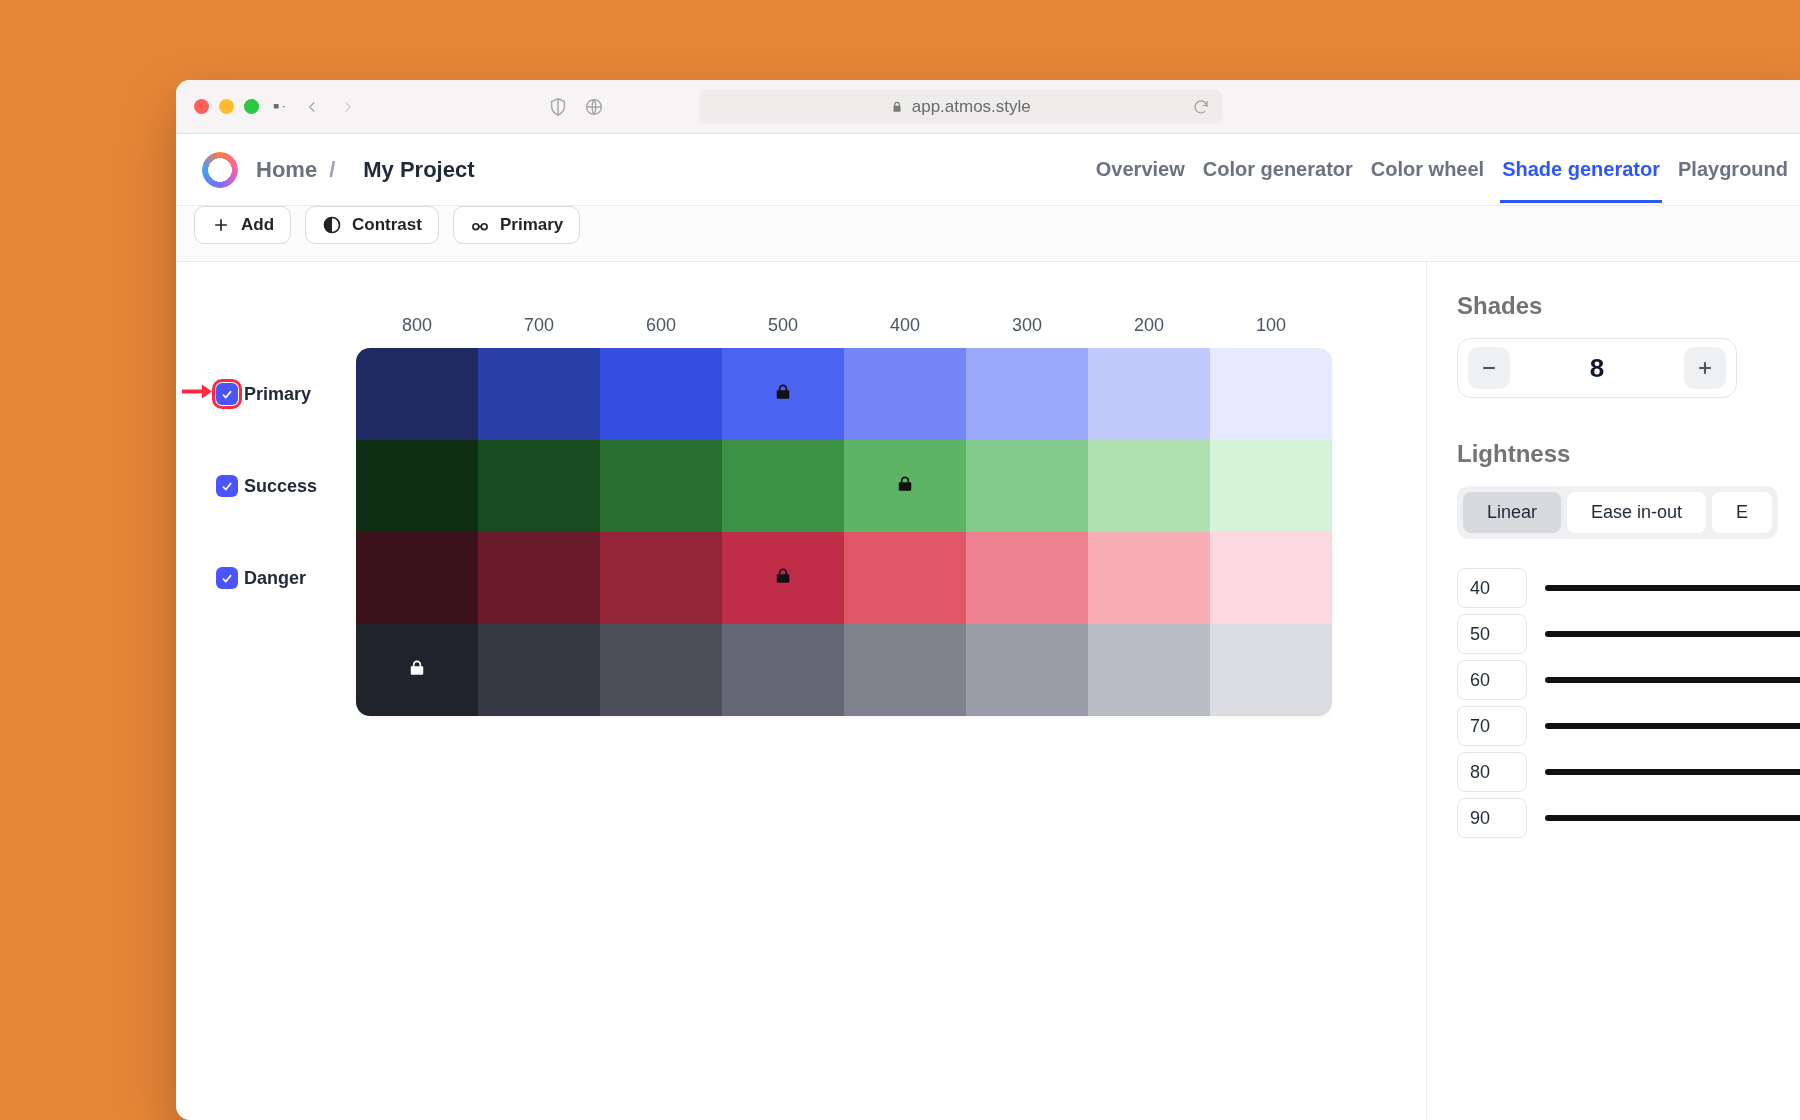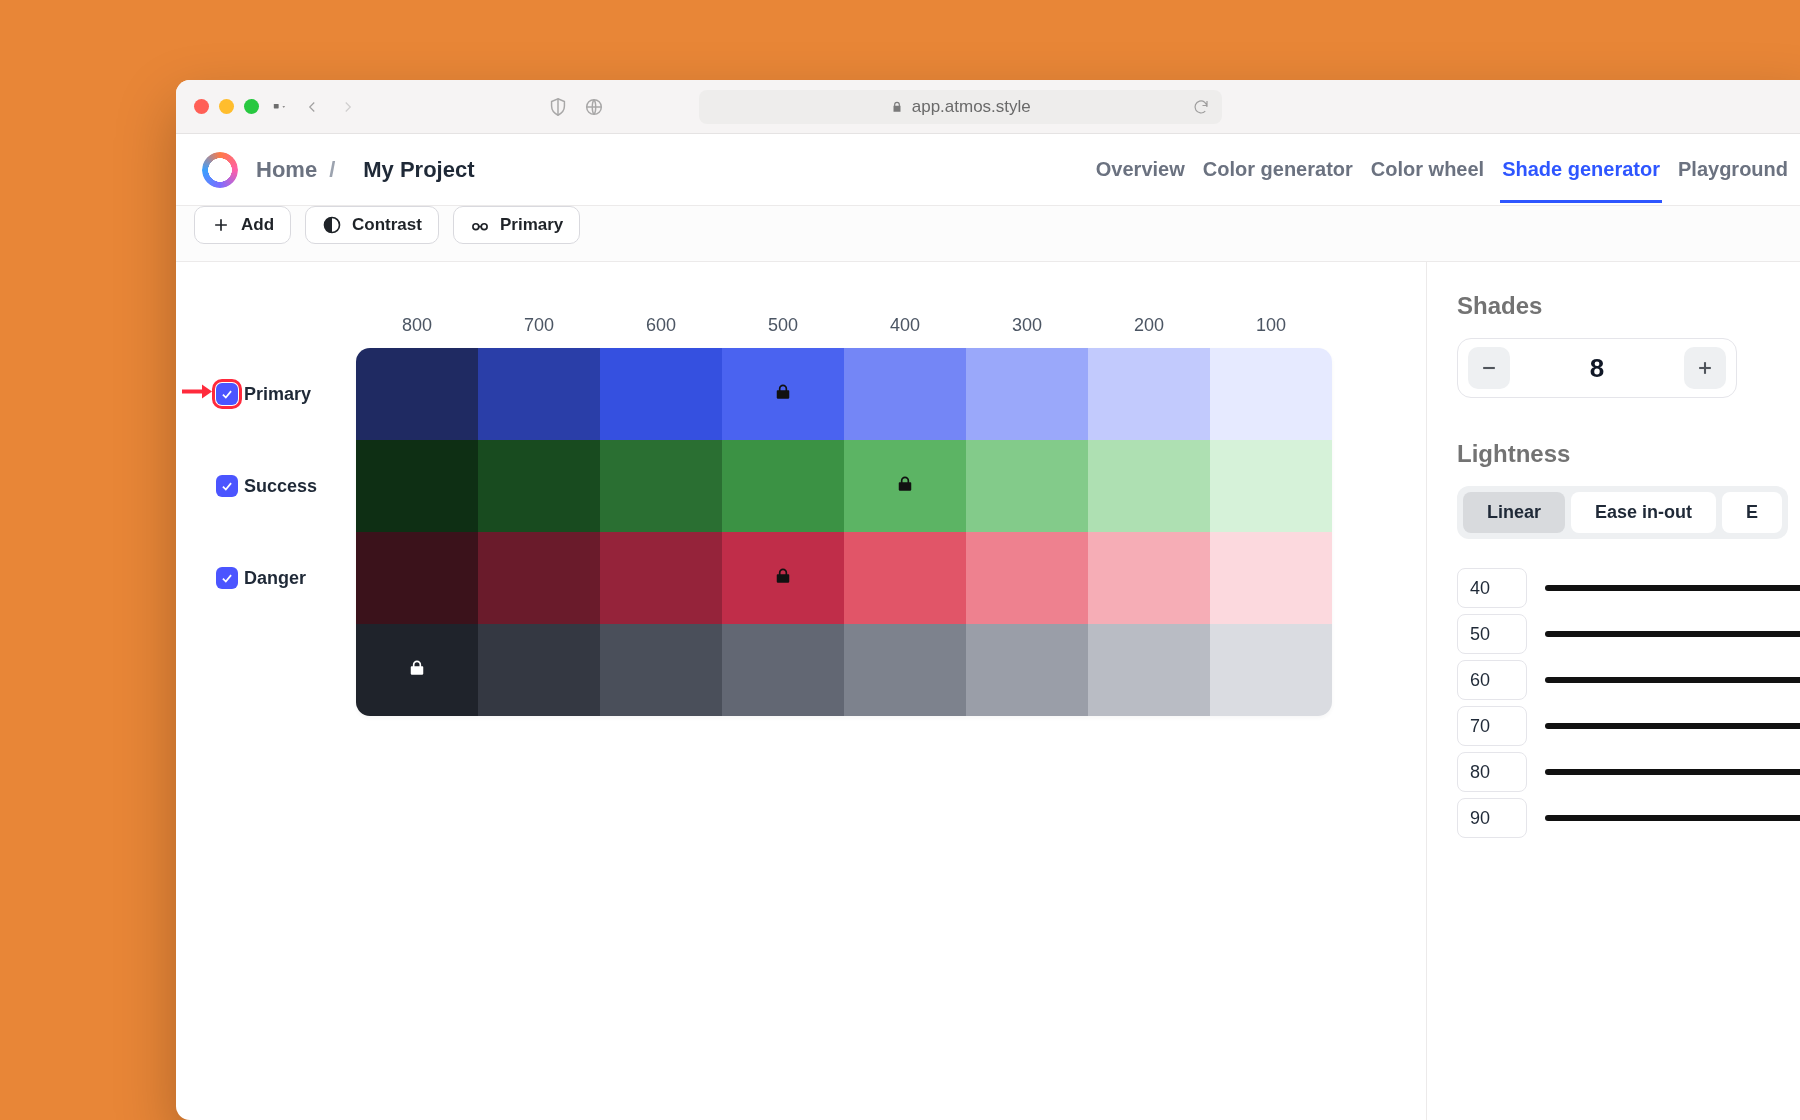--- a/index.html
+++ b/index.html
@@ -156,21 +156,21 @@
     display:flex; align-items:center; justify-content:center; cursor:pointer;
     font-size:26px; color:#50555c; font-weight:600;
   }
   .step-val { font-size:26px; font-weight:700; color:#111827; }
 
   .seg {
     display:flex; background:#eef0f2; border-radius:12px; padding:6px; gap:6px;
     margin-bottom: 26px; width:max-content;
   }
   .seg .opt {
-    padding: 10px 24px; border-radius:8px; font-weight:700; font-size:18px; color:#1f2937;
+    padding: 10px 24px; border-radius:8px; font-weight:400; font-size:18px; color:#1f2937;
     cursor:pointer; white-space:nowrap;
   }
   .seg .opt.active { background:#d8dadd; }
   .seg .opt.white { background:#fff; }
 
   .slider-row { display:flex; align-items:center; gap:18px; height:46px; }
   .slider-val {
     width:70px; height:40px; border:1px solid #e5e5ea; border-radius:8px;
     display:flex; align-items:center; padding:0 12px; font-size:18px; color:#1f2937;
   }

